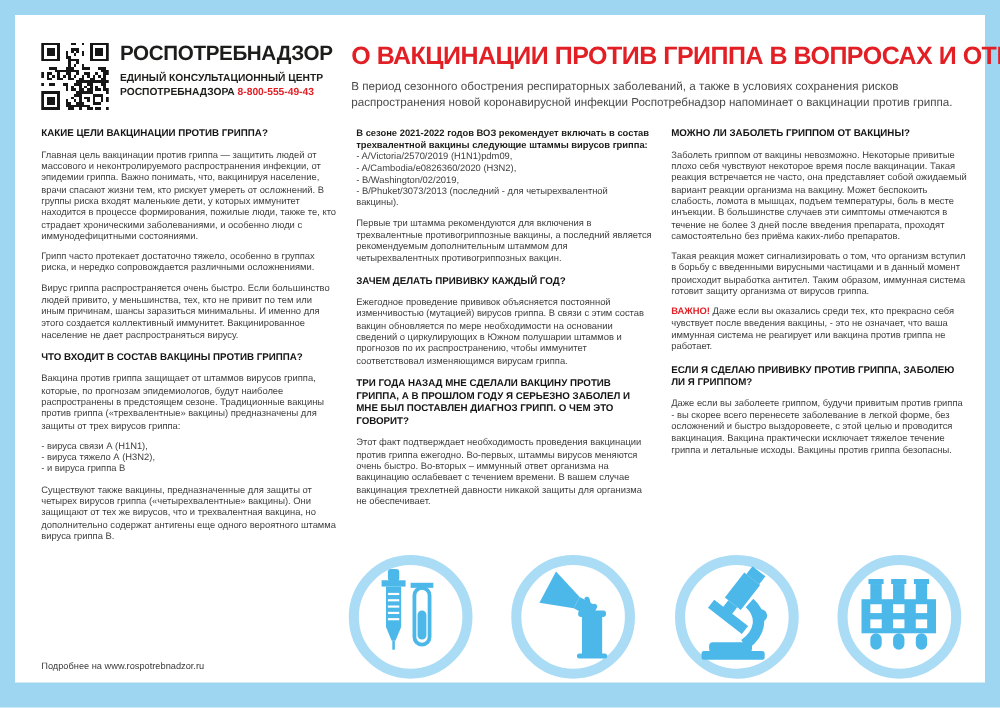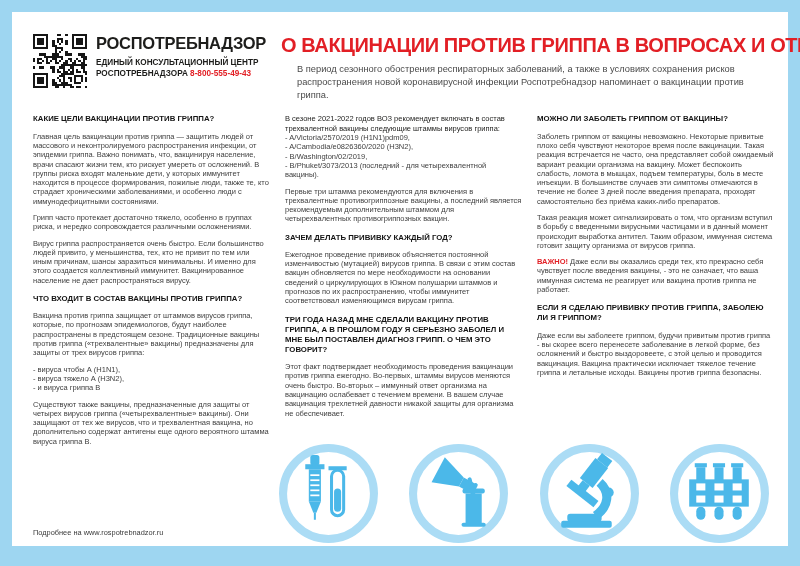--- a/index.html
+++ b/index.html
@@ -11,29 +11,29 @@
   
   .hdr{display:flex;align-items:flex-start;}
   .brand{display:flex;gap:9px;width:232px;flex-shrink:0;}
   .qr{width:54px;height:54px;flex-shrink:0;}
   .brand-txt{padding-top:1px;}
   .brand-name{font-size:16.5px;font-weight:bold;color:#1d1d1b;letter-spacing:-0.3px;line-height:1.05;}
   .brand-sub{font-size:8.2px;font-weight:bold;color:#1d1d1b;line-height:1.3;margin-top:6px;}
   .red{color:#e21f25;}
   .title-area{flex:1;padding-left:16px;min-width:0;}
   .main-title{color:#e21f25;font-size:20px;font-weight:800;letter-spacing:-0.4px;white-space:nowrap;line-height:1.1;}
-  .subtitle{font-size:9.3px;color:#4a4a4a;line-height:1.38;margin-top:7px;max-width:512px;margin-left:16px;}
+  .subtitle{font-size:9.3px;color:#4a4a4a;line-height:1.38;margin-top:7px;max-width:512px;}
 
   
   .cols{display:flex;gap:15px;margin-top:13px;height:336px;}
   .col{flex:1;min-width:0;font-size:7.5px;line-height:1.24;color:#3e3e3e;overflow:hidden;}
   .qhead{font-size:7.8px;font-weight:bold;color:#141414;line-height:1.3;margin:9px 0 7px 0;}
   .qhead.first{margin-top:0;}
   .col p{margin:0 0 7px 0;}
-  .bold-intro{font-weight:normal;color:#1d1d1b;}
+  .bold-intro{font-weight:bold;color:#1d1d1b;}
   .vlist div{margin:0;}
   .vlist{margin:0 0 7px 0;}
   .imp-label{color:#e21f25;font-weight:bold;}
   .slogan{color:#e21f25;font-weight:bold;font-size:7.6px;margin-top:3px;line-height:1.35;}
 
   
   .badges{position:absolute;left:266px;right:18px;bottom:2px;display:flex;justify-content:space-between;}
   .badge{width:101px;height:101px;}
 
   .more{position:absolute;left:21px;bottom:9px;font-size:7.4px;color:#3a3a3a;text-decoration:none;}
@@ -254,21 +254,21 @@
       <div class="cols">
 
         <div class="col">
           <div class="qhead first">КАКИЕ ЦЕЛИ ВАКЦИНАЦИИ ПРОТИВ ГРИППА?</div>
           <p>Главная цель вакцинации против гриппа — защитить людей от массового и неконтролируемого распространения инфекции, от эпидемии гриппа. Важно понимать, что, вакцинируя население, врачи спасают жизни тем, кто рискует умереть от осложнений. В группы риска входят маленькие дети, у которых иммунитет находится в процессе формирования, пожилые люди, также те, кто страдает хроническими заболеваниями, и особенно люди с иммунодефицитными состояниями.</p>
           <p>Грипп часто протекает достаточно тяжело, особенно в группах риска, и нередко сопровождается различными осложнениями.</p>
           <p>Вирус гриппа распространяется очень быстро. Если большинство людей привито, у меньшинства, тех, кто не привит по тем или иным причинам, шансы заразиться минимальны. И именно для этого создается коллективный иммунитет. Вакцинированное население не дает распространяться вирусу.</p>
           <div class="qhead">ЧТО ВХОДИТ В СОСТАВ ВАКЦИНЫ ПРОТИВ ГРИППА?</div>
           <p>Вакцина против гриппа защищает от штаммов вирусов гриппа, которые, по прогнозам эпидемиологов, будут наиболее распространены в предстоящем сезоне. Традиционные вакцины против гриппа («трехвалентные» вакцины) предназначены для защиты от трех вирусов гриппа:</p>
           <div class="vlist">
-            <div>- вируса чтобы А (H1N1),</div>
+            <div>- вируса связи А (H1N1),</div>
             <div>- вируса тяжело А (H3N2),</div>
             <div>- и вируса гриппа В</div>
           </div>
           <p>Существуют также вакцины, предназначенные для защиты от четырех вирусов гриппа («четырехвалентные» вакцины). Они защищают от тех же вирусов, что и трехвалентная вакцина, но дополнительно содержат антигены еще одного вероятного штамма вируса гриппа В.</p>
         </div>
 
         <div class="col">
           <p class="bold-intro" style="margin-bottom:0;">В сезоне 2021-2022 годов ВОЗ рекомендует включать в состав трехвалентной вакцины следующие штаммы вирусов гриппа:</p>
           <div class="vlist">
             <div>- A/Victoria/2570/2019 (H1N1)pdm09,</div>

